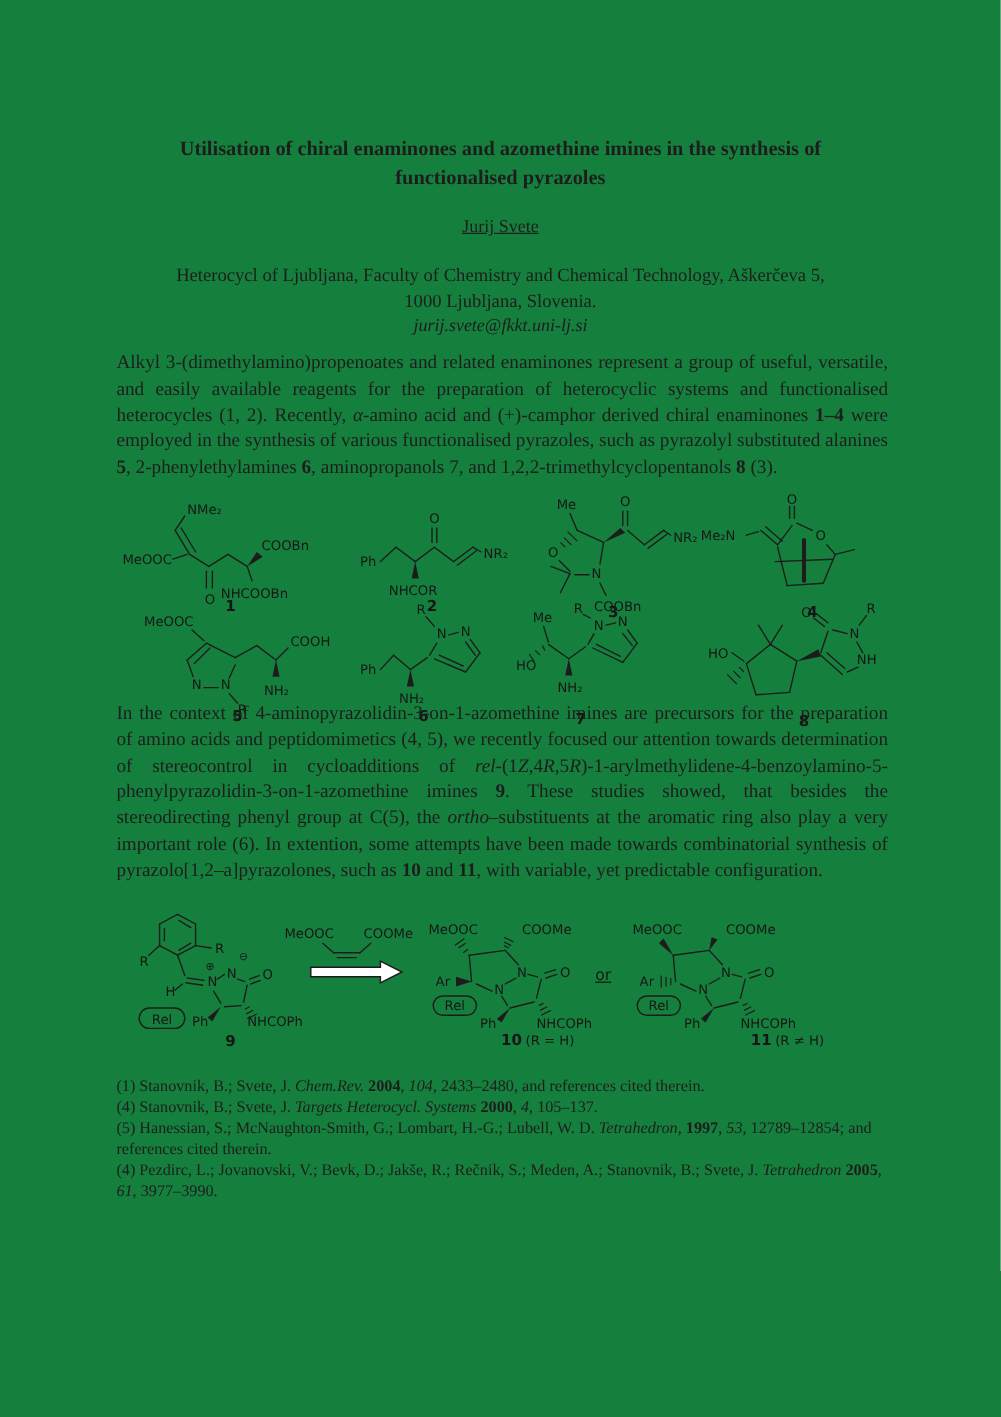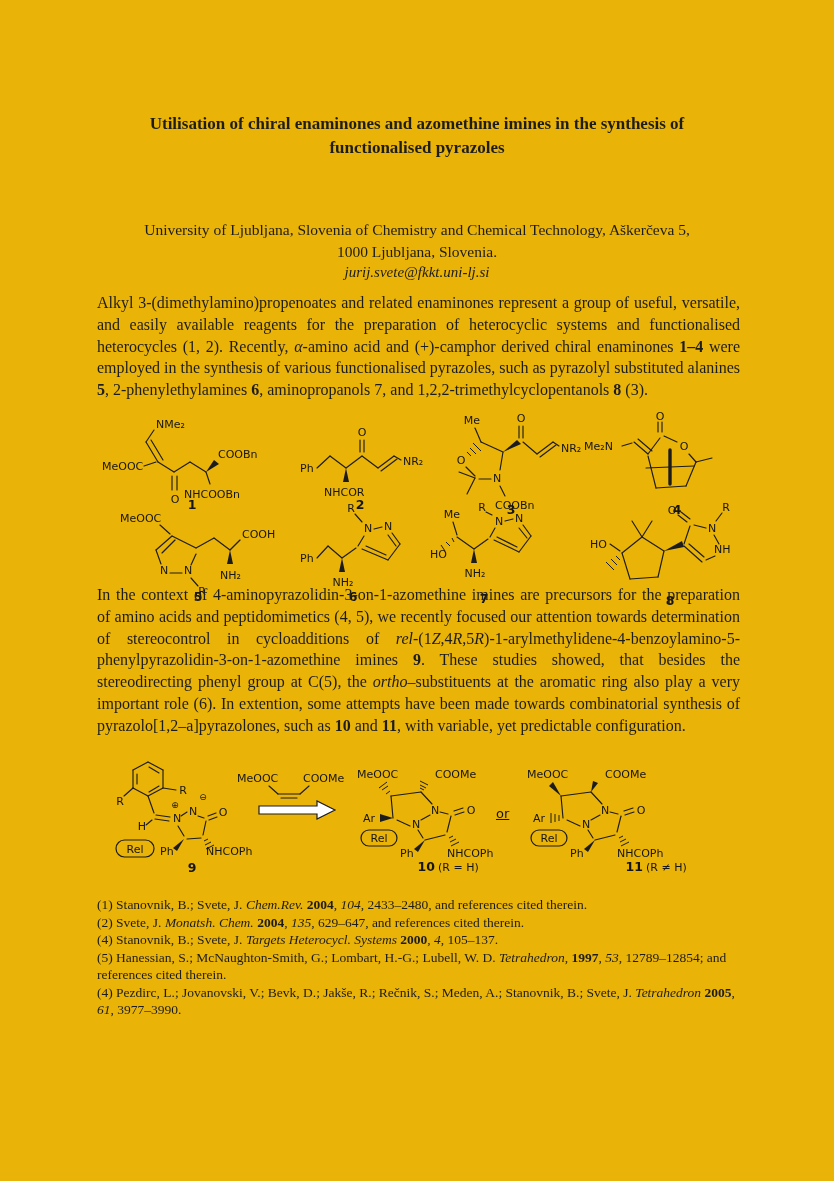--- a/index.html
+++ b/index.html
@@ -1,19 +1,19 @@
 <!DOCTYPE html>
 <html><head>
 <meta charset="utf-8">
 <style>
   html,body{margin:0;padding:0;background:#ffffff;}
   .page{
     position:relative;
     width:834px;height:1181px;
-    background:#eab308;
+    background:#15803d;
     font-family:"Liberation Serif", "DejaVu Serif", serif;
     color:#1d1d1d;
     overflow:hidden;
   }
   .abs{position:absolute;}
   .title{
     top:112px;left:97px;width:640px;
     text-align:center;font-weight:bold;font-size:17px;line-height:24px;
   }
   .author{
@@ -61,23 +61,26 @@
   svg text.mid{text-anchor:middle;}
   svg text.end{text-anchor:end;}
 </style>
 </head>
 <body>
 
 <div class="page">
 
   <div class="abs title">Utilisation of chiral enaminones and azomethine imines in the synthesis of functionalised pyrazoles</div>
 
+  <div class="abs author">
+    <span>Jurij Svete</span>
+  </div>
 
   <div class="abs affil">
-    <div>University of Ljubljana, Slovenia of Chemistry and Chemical Technology, Aškerčeva 5,</div>
+    <div>Heterocycl of Ljubljana, Faculty of Chemistry and Chemical Technology, Aškerčeva 5,</div>
     <div>1000 Ljubljana, Slovenia.</div>
     <div class="email">jurij.svete@fkkt.uni-lj.si</div>
   </div>
 
   <div class="abs para para1"><span>Alkyl 3-(dimethylamino)propenoates and related enaminones represent a group of useful, versatile, and easily available reagents for the preparation of heterocyclic systems and functionalised heterocycles (1, 2). Recently, </span><span class="i">α</span><span>-amino acid and (+)-camphor derived chiral enaminones </span><span class="b">1–4</span><span> were employed in the synthesis of various functionalised pyrazoles, such as pyrazolyl substituted alanines </span><span class="b">5</span><span>, 2-phenylethylamines </span><span class="b">6</span><span>, aminopropanols 7, and 1,2,2-trimethylcyclopentanols </span><span class="b">8</span><span> (3).</span></div>
 
   <div class="abs figrow row1">
 
     <svg style="left:0" width="165" height="100" viewBox="0 0 165 100">
       <text x="2" y="60">MeOOC</text>
@@ -394,19 +397,18 @@
       <text x="92" y="95">NHCOPh</text>
       <rect class="box" x="6" y="68" width="36" height="16" rx="8"></rect>
       <text class="mid" x="24" y="80">Rel</text>
       <text class="num end" x="118" y="109">11</text>
       <text x="121" y="109"> (R ≠ H)</text>
     </svg>
   </div>
 
   <div class="abs refs">
     <div><span>(1) Stanovnik, B.; Svete, J. </span><span class="i">Chem.Rev.</span><span> </span><span class="b">2004</span><span>, </span><span class="i">104</span><span>, 2433–2480, and references cited therein.</span></div>
-    <div><span>(2) Svete, J. </span><span class="i">Monatsh. Chem.</span><span> </span><span class="b">2004</span><span>, </span><span class="i">135</span><span>, 629–647, and references cited therein.</span></div>
     <div><span>(4) Stanovnik, B.; Svete, J. </span><span class="i">Targets Heterocycl. Systems</span><span> </span><span class="b">2000</span><span>, </span><span class="i">4</span><span>, 105–137.</span></div>
     <div><span>(5) Hanessian, S.; McNaughton-Smith, G.; Lombart, H.-G.; Lubell, W. D. </span><span class="i">Tetrahedron</span><span>, </span><span class="b">1997</span><span>, </span><span class="i">53</span><span>, 12789–12854; and references cited therein.</span></div>
     <div><span>(4) Pezdirc, L.; Jovanovski, V.; Bevk, D.; Jakše, R.; Rečnik, S.; Meden, A.; Stanovnik, B.; Svete, J. </span><span class="i">Tetrahedron</span><span> </span><span class="b">2005</span><span>, </span><span class="i">61</span><span>, 3977–3990.</span></div>
   </div>
 
 </div>
 
 </body></html>

